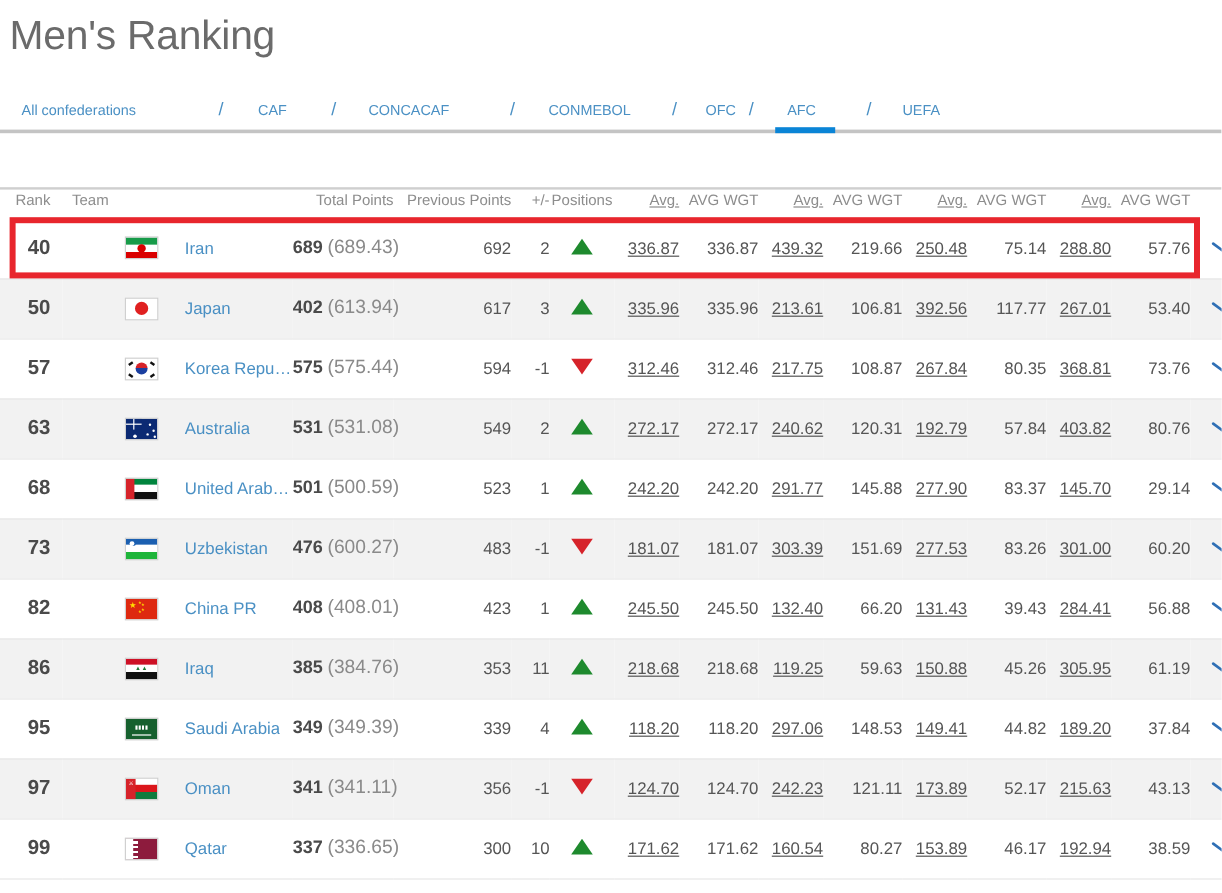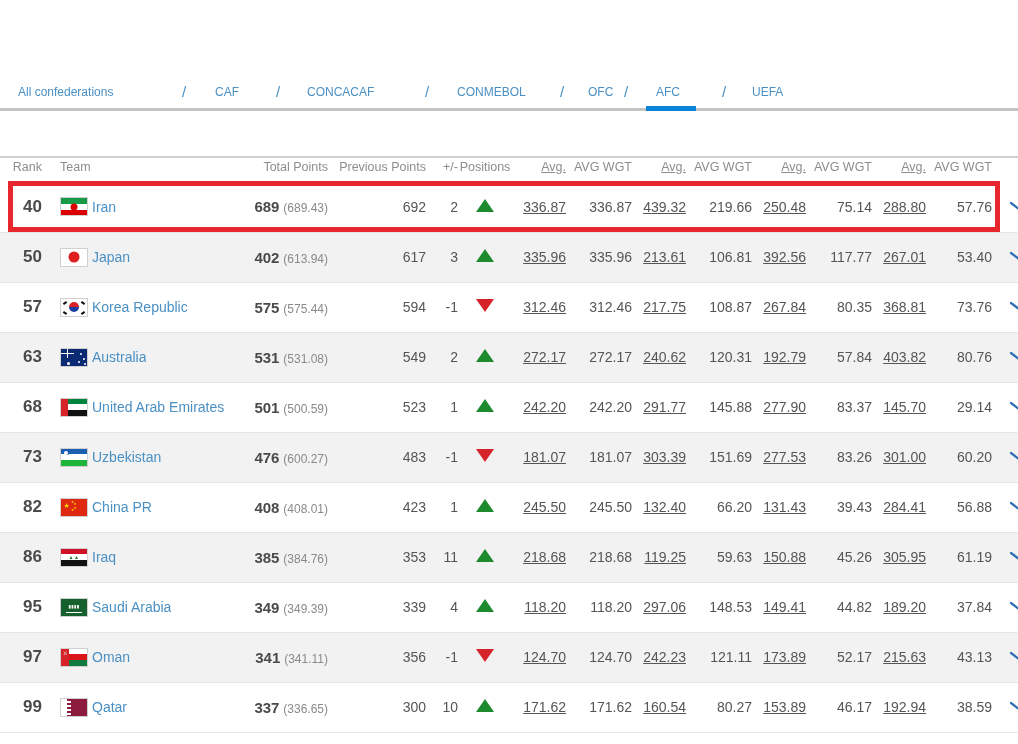--- a/index.html
+++ b/index.html
@@ -76,33 +76,33 @@
   .c-pm     { width: 32px;  text-align: right; }
   .c-pos    { width: 54px;  text-align: center; }
   .c-avg    { width: 54px;  text-align: right; text-decoration: underline; }
   .c-wgt    { width: 66px;  text-align: right; }
   .c-exp    { width: 54px;  text-align: center; }
 
   th.c-total { padding-right: 0 !important; }
 
   .rank-num { font-size: 17px; font-weight: 700; color: #4a4a4a; }
 
-  .team-cell { display: flex; align-items: center; gap: 4px; }
+  .team-cell { display: flex; align-items: center; gap: 22px; margin-left: 44px; }
   .flag {
     width: 28px; height: 19px; flex: 0 0 28px;
     border: 1px solid #d0d0d0; position: relative; overflow: hidden;
     background: #fff;
   }
   .team-name {
     font-size: 14px; color: #4a90c4; cursor: pointer;
     overflow: hidden; text-overflow: ellipsis;
   }
 
   .pts-main { font-size: 15px; font-weight: 700; color: #4a4a4a; }
-  .pts-exact { font-size: 12px; color: #8a8a8a; }
+  .pts-exact { font-size: 16px; color: #8a8a8a; }
 
   .tri-up {
     display: inline-block; width: 0; height: 0;
     border-left: 9px solid transparent; border-right: 9px solid transparent;
     border-bottom: 13px solid #1e8a2e;
   }
   .tri-down {
     display: inline-block; width: 0; height: 0;
     border-left: 9px solid transparent; border-right: 9px solid transparent;
     border-top: 13px solid #d6232a;
@@ -147,20 +147,21 @@
     position: absolute; left: 8px; top: 181px;
     width: 992px; height: 51px;
     border: 5px solid #e8262d; pointer-events: none; z-index: 20;
   }
 </style>
 </head>
 <body>
 
 <div class="page">
 
+  <div class="page-title">Men's Ranking</div>
 
   <div class="confed-nav">
       <span class="confed-item" style="position: absolute; left: 18px;">All confederations</span>
       <span class="confed-sep" style="position: absolute; left: 182px;">/</span>
       <span class="confed-item" style="position: absolute; left: 215px;">CAF</span>
       <span class="confed-sep" style="position: absolute; left: 276px;">/</span>
       <span class="confed-item" style="position: absolute; left: 307px;">CONCACAF</span>
       <span class="confed-sep" style="position: absolute; left: 425px;">/</span>
       <span class="confed-item" style="position: absolute; left: 457px;">CONMEBOL</span>
       <span class="confed-sep" style="position: absolute; left: 560px;">/</span>

